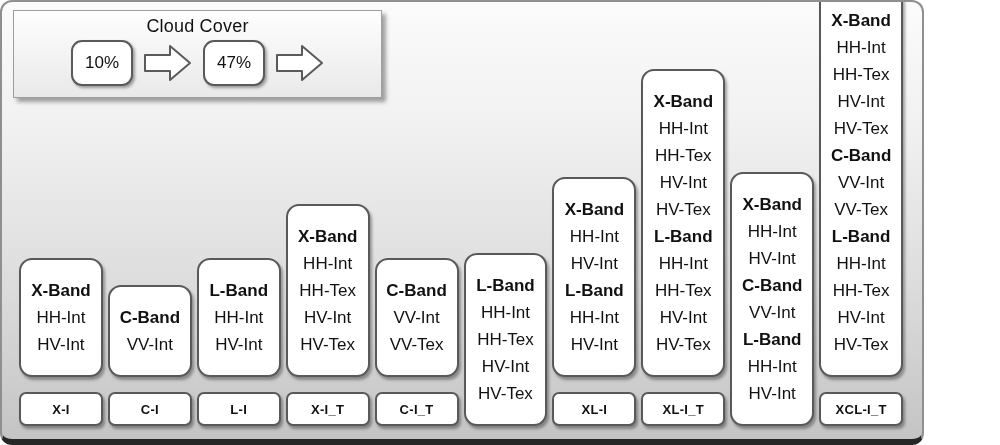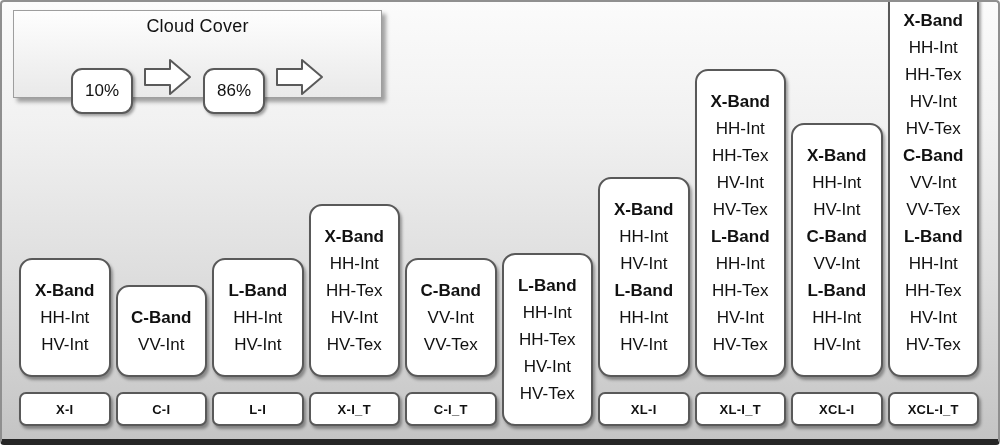--- a/index.html
+++ b/index.html
@@ -1,25 +1,25 @@
 <!DOCTYPE html>
 <html><head>
 <meta charset="utf-8">
 <style>
   * { box-sizing: border-box; margin: 0; padding: 0; }
   html, body { background: #ffffff; }
   body { font-family: "Liberation Sans", sans-serif; color: #111111; }
 
   .canvas {
     position: relative;
-    width: 1000px;
+    width: 924px;
     height: 445px;
     border: 2px solid #8f8f8f;
     border-bottom: 6px solid #262626;
-    border-radius: 4px;
+    border-radius: 12px;
     background: linear-gradient(180deg, #fbfbfb 0%, #f1f1f1 28%, #dedede 62%, #c4c4c4 100%);
     overflow: hidden;
   }
 
   
   .legend {
     position: absolute;
     left: 11px;
     top: 8px;
     width: 369px;
@@ -45,21 +45,20 @@
     width: 62px;
     height: 46px;
     background: #ffffff;
     border: 2px solid #5a5a5a;
     border-radius: 11px;
     display: flex;
     align-items: center;
     justify-content: center;
     font-size: 17px;
     box-shadow: 2px 2px 3px rgba(0,0,0,0.35);
-    margin-top: 28px;
   }
   .arrow svg { display: block; }
 
   
   .columns {
     position: absolute;
     left: 17px;
     right: 19px;
     bottom: 13px;
     display: flex;
@@ -116,21 +115,21 @@
     <div class="legend-row">
       <div class="pct-box">
         <span>10%</span>
       </div>
       <span class="arrow">
         <svg width="48" height="40" viewBox="0 0 48 40" aria-hidden="true">
           <polygon points="1,12 26,12 26,3 46,20 26,37 26,28 1,28" fill="#ffffff" stroke="#5a5a5a" stroke-width="2" stroke-linejoin="round"></polygon>
         </svg>
       </span>
       <div class="pct-box">
-        <span>86%</span>
+        <span>47%</span>
       </div>
       <span class="arrow">
         <svg width="48" height="40" viewBox="0 0 48 40" aria-hidden="true">
           <polygon points="1,12 26,12 26,3 46,20 26,37 26,28 1,28" fill="#ffffff" stroke="#5a5a5a" stroke-width="2" stroke-linejoin="round"></polygon>
         </svg>
       </span>
     </div>
   </div>
 
   <div class="columns">
@@ -214,21 +213,20 @@
         <div class="band-box">
           <div class="band-line bold">X-Band</div>
           <div class="band-line">HH-Int</div>
           <div class="band-line">HV-Int</div>
           <div class="band-line bold">C-Band</div>
           <div class="band-line">VV-Int</div>
           <div class="band-line bold">L-Band</div>
           <div class="band-line">HH-Int</div>
           <div class="band-line">HV-Int</div>
         </div>
-        <div class="label-box">XCL-I</div>
       </div>
       <div class="column">
         <div class="band-box">
           <div class="band-line bold">X-Band</div>
           <div class="band-line">HH-Int</div>
           <div class="band-line">HH-Tex</div>
           <div class="band-line">HV-Int</div>
           <div class="band-line">HV-Tex</div>
           <div class="band-line bold">C-Band</div>
           <div class="band-line">VV-Int</div>

